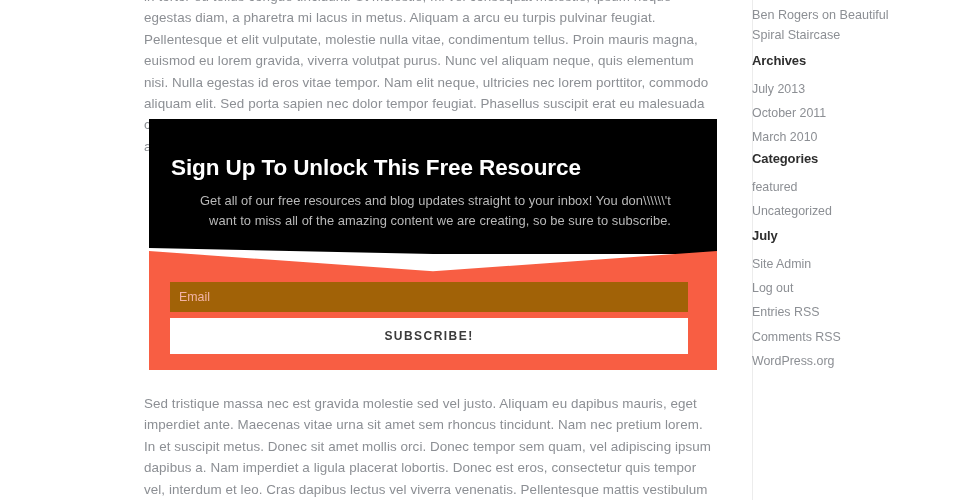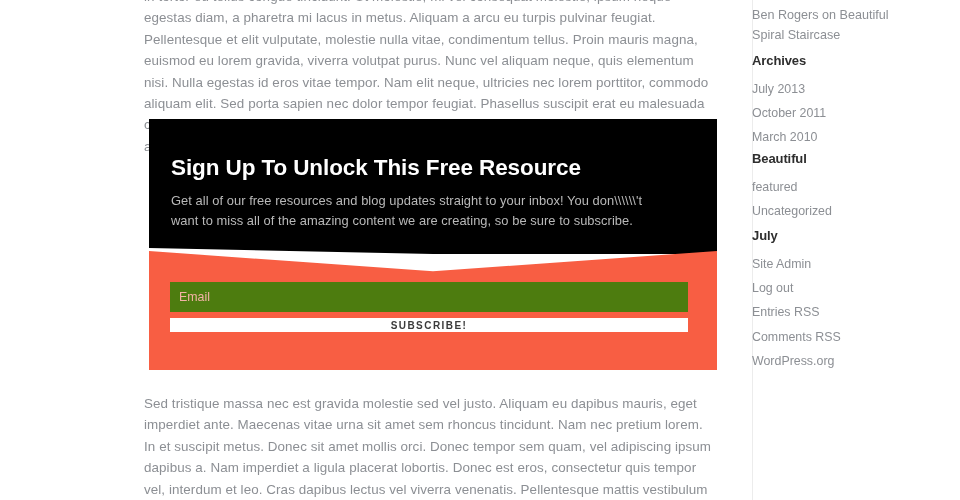--- a/index.html
+++ b/index.html
@@ -89,20 +89,21 @@
     line-height: 28px;
   }
 
   .optin-sub {
     color: #b9b9b9;
     font-size: 12.9px;
     line-height: 20px;
     margin-top: 9px;
     width: 500px;
     letter-spacing: 0.05px;
+    text-align: right;
   }
 
   .optin-bottom {
     position: absolute;
     left: 0;
     top: 121px;
     width: 568px;
     height: 130px;
     background: #f85e43;
     -webkit-clip-path: polygon(0 8.5%, 50% 24%, 100% 8.5%, 100% 100%, 0 100%);
@@ -113,45 +114,45 @@
     position: absolute;
     left: 21px;
     top: 163px;
     width: 518px;
   }
 
   .email-field {
     display: block;
     width: 518px;
     height: 30px;
-    background: #4d7c0f;
+    background: #a16207;
     border: none;
     outline: none;
     padding: 0 9px;
     color: #ffd9d1;
     font-family: "Liberation Sans", sans-serif;
     font-size: 12.4px;
   }
   .email-field::placeholder {
     color: #f3b3a5;
     opacity: 1;
   }
 
   .subscribe-btn {
     display: block;
     width: 518px;
-    height: 14px;
+    height: 36px;
     margin-top: 6px;
     background: #ffffff;
     border: none;
     outline: none;
     cursor: pointer;
     color: #3b3b3b;
     font-family: "Liberation Sans", sans-serif;
-    font-size: 10px;
+    font-size: 12px;
     font-weight: 700;
     letter-spacing: 1.45px;
     text-align: center;
   }
 
   
   .divider {
     position: absolute;
     left: 752px;
     top: 0;
@@ -241,21 +242,21 @@
     <div class="widget widget-archives">
       <div class="widget-title">Archives</div>
       <ul>
         <li>July 2013</li>
         <li>October 2011</li>
         <li>March 2010</li>
       </ul>
     </div>
 
     <div class="widget widget-categories">
-      <div class="widget-title">Beautiful</div>
+      <div class="widget-title">Categories</div>
       <ul>
         <li>featured</li>
         <li>Uncategorized</li>
       </ul>
     </div>
 
     <div class="widget widget-meta">
       <div class="widget-title">July</div>
       <ul>
         <li>Site Admin</li>

